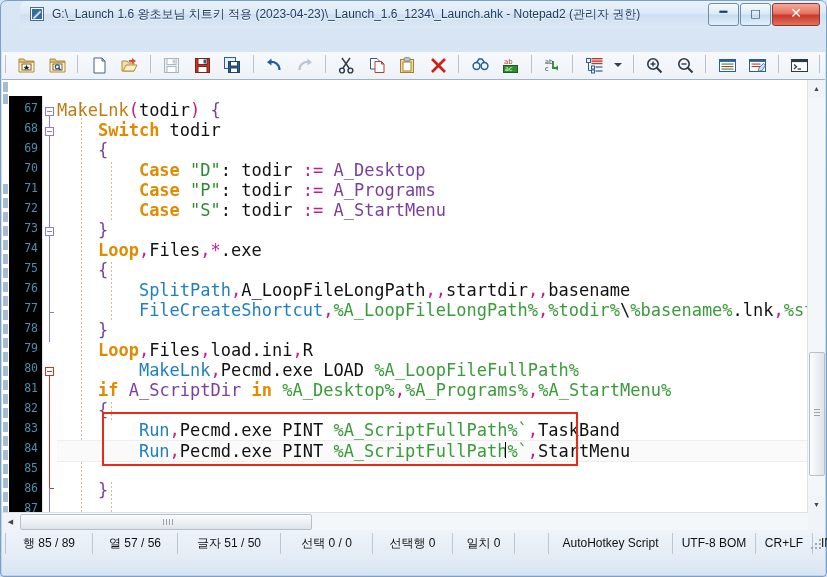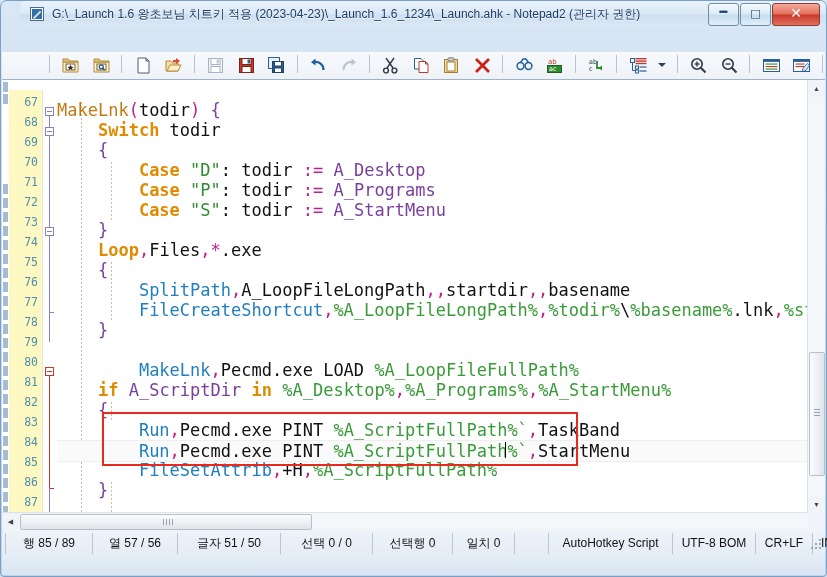--- a/index.html
+++ b/index.html
@@ -60,21 +60,20 @@
   .menuitem{
     display:inline-block;padding:0 9px;height:24px;line-height:24px;
     font-size:12.5px;color:#000;cursor:default;
   }
   
   .toolbar{
     position:absolute;left:1px;right:1px;top:51px;height:27px;
     background:linear-gradient(to bottom,#f7f9fc 0%,#eef2f7 100%);
     border-bottom:1px solid #c3ccd8;
     white-space:nowrap;
-    padding-left:44px;
   }
   .tbtn{
     display:inline-block;width:26px;height:25px;margin:1px 0 0 0;
     position:relative;vertical-align:top;text-align:center;
   }
   .tbtn svg{position:absolute;left:5px;top:4px;}
   .tsep{
     display:inline-block;width:7px;height:25px;vertical-align:top;position:relative;
   }
   .tsep::after{
@@ -94,22 +93,22 @@
     position:absolute;left:1px;top:78px;right:1px;bottom:46px;
     background:#ffffff;
     border-top:1px solid #9fb3c8;
   }
   .marker-col{
     position:absolute;left:0;top:0;bottom:17px;width:7px;
     background:#ffffff;
   }
   .mk{position:absolute;left:1px;width:5px;height:10px;background:#8aa6c4;opacity:.75;}
   .linenums{
-    position:absolute;left:7px;top:10px;bottom:17px;width:33px;
-    background:#fef9c3;
+    position:absolute;left:7px;top:16px;bottom:17px;width:33px;
+    background:#000000;
     border-right:1px solid #dfe4ea;
   }
   .ln{
     position:absolute;right:4px;height:20px;line-height:20px;
     font-family:"DejaVu Sans Mono","Liberation Mono",monospace;
     font-size:11.5px;color:#4d8fac;
   }
   .foldcol{
     position:absolute;left:41px;top:0;bottom:17px;width:14px;
     background:#ffffff;
@@ -542,32 +541,32 @@
       <div class="cline" style="top:160px;"><span class="plain">    </span><span class="k">Loop</span><span class="pun">,</span><span class="plain">Files</span><span class="pun">,</span><span class="pun">*</span><span class="plain">.exe</span></div>
 
       <div class="cline" style="top:180px;"><span class="plain">    </span><span class="brace">{</span></div>
 
       <div class="cline" style="top:200px;"><span class="plain">        </span><span class="cmd">SplitPath</span><span class="pun">,</span><span class="plain">A_LoopFileLongPath</span><span class="pun">,,</span><span class="plain">startdir</span><span class="pun">,,</span><span class="plain">basename</span></div>
 
       <div class="cline" style="top:220px;"><span class="plain">        </span><span class="cmd">FileCreateShortcut</span><span class="pun">,</span><span class="grn">%A_LoopFileLongPath%</span><span class="pun">,</span><span class="grn">%todir%</span><span class="plain">\</span><span class="grn">%basename%</span><span class="plain">.lnk</span><span class="pun">,</span><span class="grn">%startdir%</span></div>
 
       <div class="cline" style="top:240px;"><span class="plain">    </span><span class="brace">}</span></div>
 
+      <div class="cline" style="top:260px;"><span class="plain">    </span><span class="k">Loop</span><span class="pun">,</span><span class="plain">Files</span><span class="pun">,</span><span class="plain">load.ini</span><span class="pun">,</span><span class="plain">R</span></div>
 
       <div class="cline" style="top:280px;"><span class="plain">        </span><span class="cmd">MakeLnk</span><span class="pun">,</span><span class="plain">Pecmd.exe LOAD </span><span class="grn">%A_LoopFileFullPath%</span></div>
 
       <div class="cline" style="top:300px;"><span class="plain">    </span><span class="k">if</span><span class="plain"> </span><span class="var">A_ScriptDir</span><span class="plain"> </span><span class="k">in</span><span class="plain"> </span><span class="grn">%A_Desktop%</span><span class="pun">,</span><span class="grn">%A_Programs%</span><span class="pun">,</span><span class="grn">%A_StartMenu%</span></div>
 
       <div class="cline" style="top:320px;"><span class="plain">    </span><span class="brace">{</span></div>
 
       <div class="cline cur" style="top:360px;"><span class="plain">        </span><span class="cmd">Run</span><span class="pun">,</span><span class="plain">Pecmd.exe PINT </span><span class="grn">%A_ScriptFullPath%`</span><span class="pun">,</span><span class="plain">StartMenu</span></div>
 
       <div class="cline" style="top:340px;"><span class="plain">        </span><span class="cmd">Run</span><span class="pun">,</span><span class="plain">Pecmd.exe PINT </span><span class="grn">%A_ScriptFullPath%`</span><span class="pun">,</span><span class="plain">TaskBand</span></div>
 
-      <div class="cline" style="top:380px;"><span class="plain">        </span><span class="cmd">FileSetAttrib</span><span class="pun">,</span><span class="plain">+H</span><span class="pun">,</span><span class="grn">%A_ScriptFullPath%</span></div>
 
       <div class="cline" style="top:400px;"><span class="plain">    </span><span class="brace">}</span></div>
 
 
       <div class="caret" style="left:448px;top:362px;height:16px;"></div>
 
       <div class="redbox" style="left:45px;top:332px;width:472px;height:50px;"></div>
     </div>
 
     <div class="vscroll">

